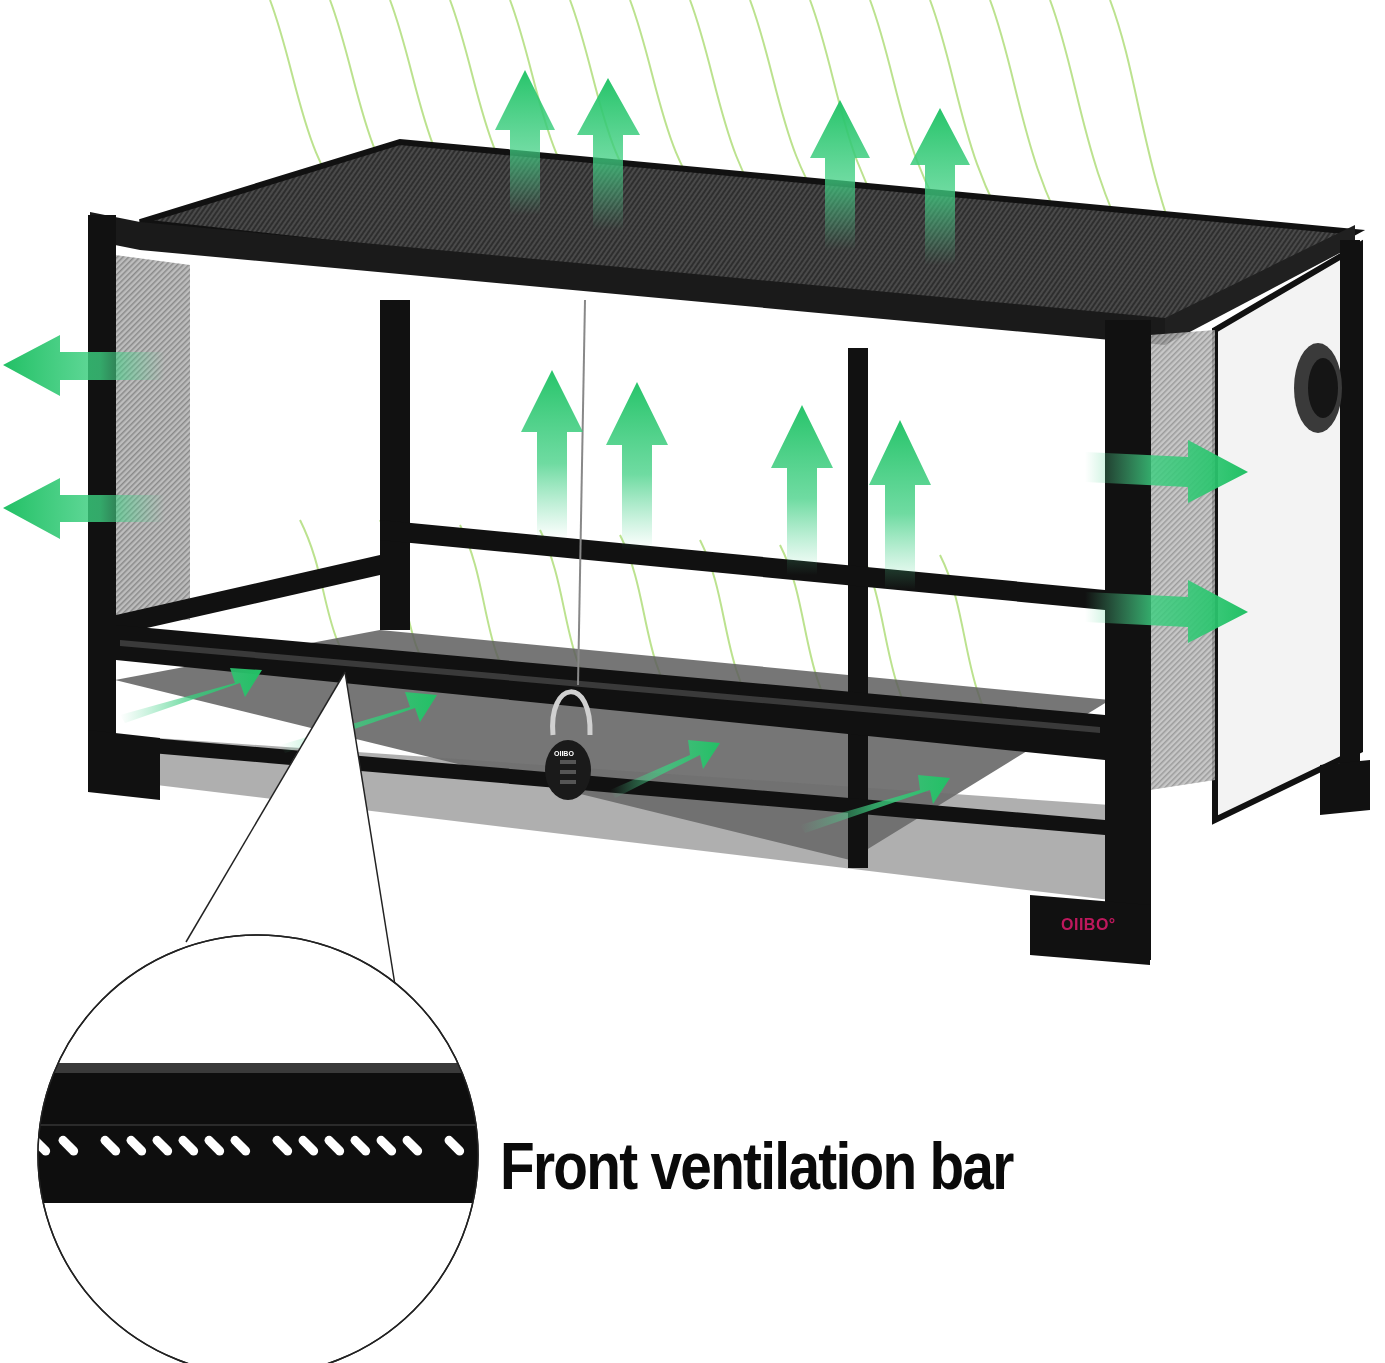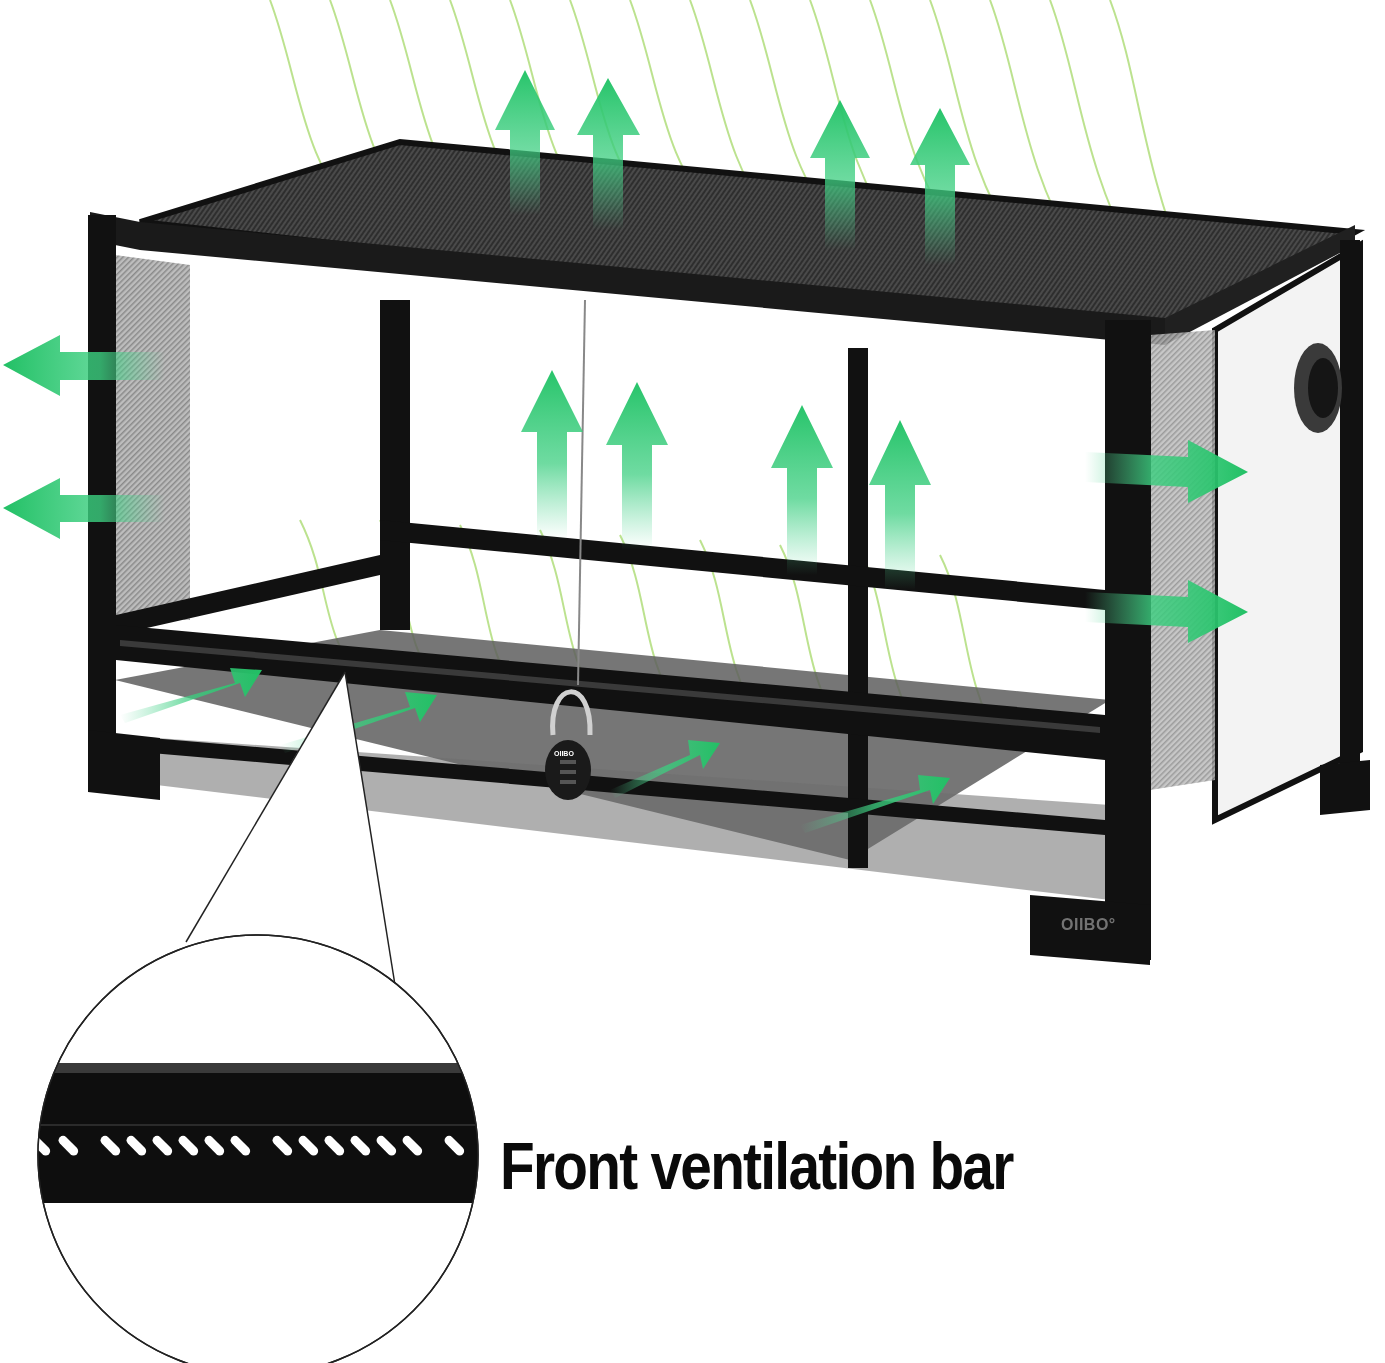--- a/index.html
+++ b/index.html
@@ -1,19 +1,19 @@
 <!DOCTYPE html>
 <html><head>
 <meta charset="utf-8">
 <style>
   html,body{margin:0;padding:0;background:#ffffff;}
   body{width:1385px;height:1363px;position:relative;overflow:hidden;font-family:"Liberation Sans",sans-serif;}
   #scene{position:absolute;left:0;top:0;width:1385px;height:1363px;}
   .caption{position:absolute;left:500px;top:1128px;font-family:"Liberation Sans",sans-serif;font-weight:700;font-size:66px;letter-spacing:-2px;color:#0a0a0a;white-space:nowrap;transform:scaleX(0.86);transform-origin:left top;}
-  .brand-front{position:absolute;left:1061px;top:916px;color:#737373;font-weight:700;font-size:16px;letter-spacing:0.5px;font-family:"Liberation Sans",sans-serif;}
+  .brand-front{position:absolute;left:1061px;top:916px;color:#be185d;font-weight:700;font-size:16px;letter-spacing:0.5px;font-family:"Liberation Sans",sans-serif;}
   .brand-lock{position:absolute;left:554px;top:750px;color:#ffffff;font-weight:700;font-size:7px;font-family:"Liberation Sans",sans-serif;}
 </style>
 </head>
 <body>
 
 <svg id="scene" viewBox="0 0 1385 1363" xmlns="http://www.w3.org/2000/svg">
   <defs>
     <linearGradient id="upGrad" x1="0" y1="0" x2="0" y2="1">
       <stop offset="0" stop-color="#27c46a" stop-opacity="1"></stop>
       <stop offset="0.55" stop-color="#3fcf82" stop-opacity="0.75"></stop>

